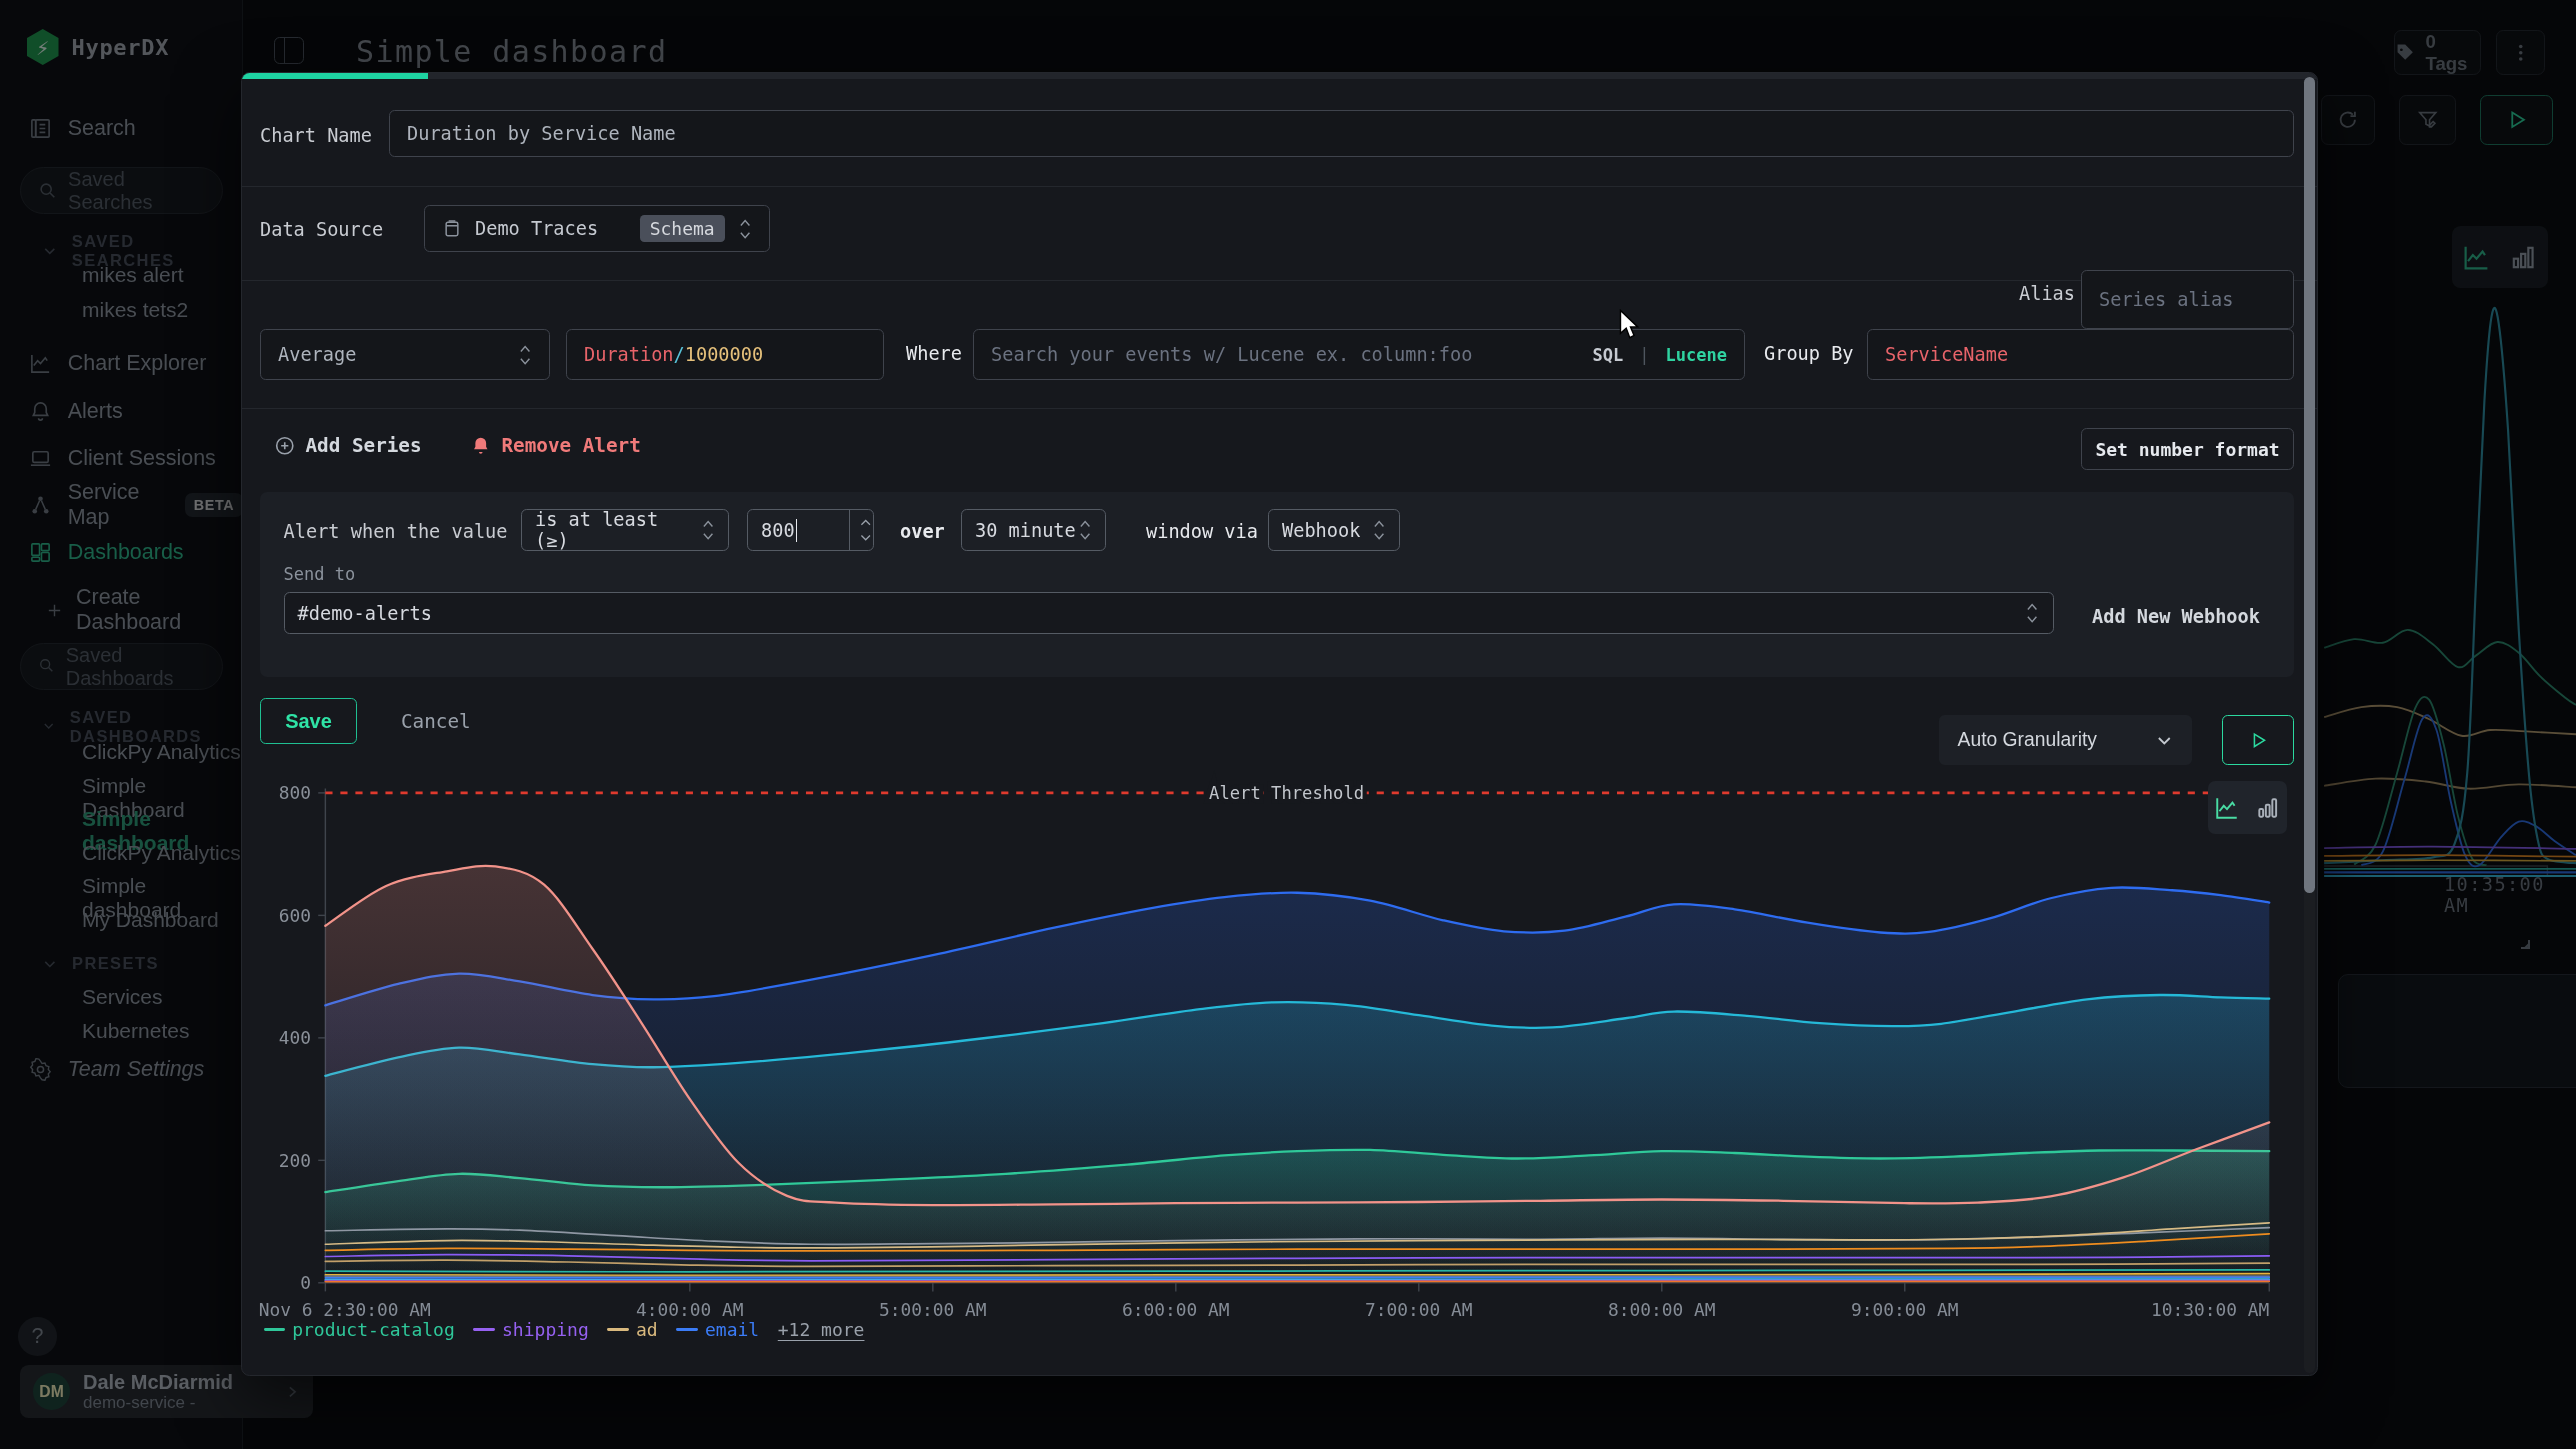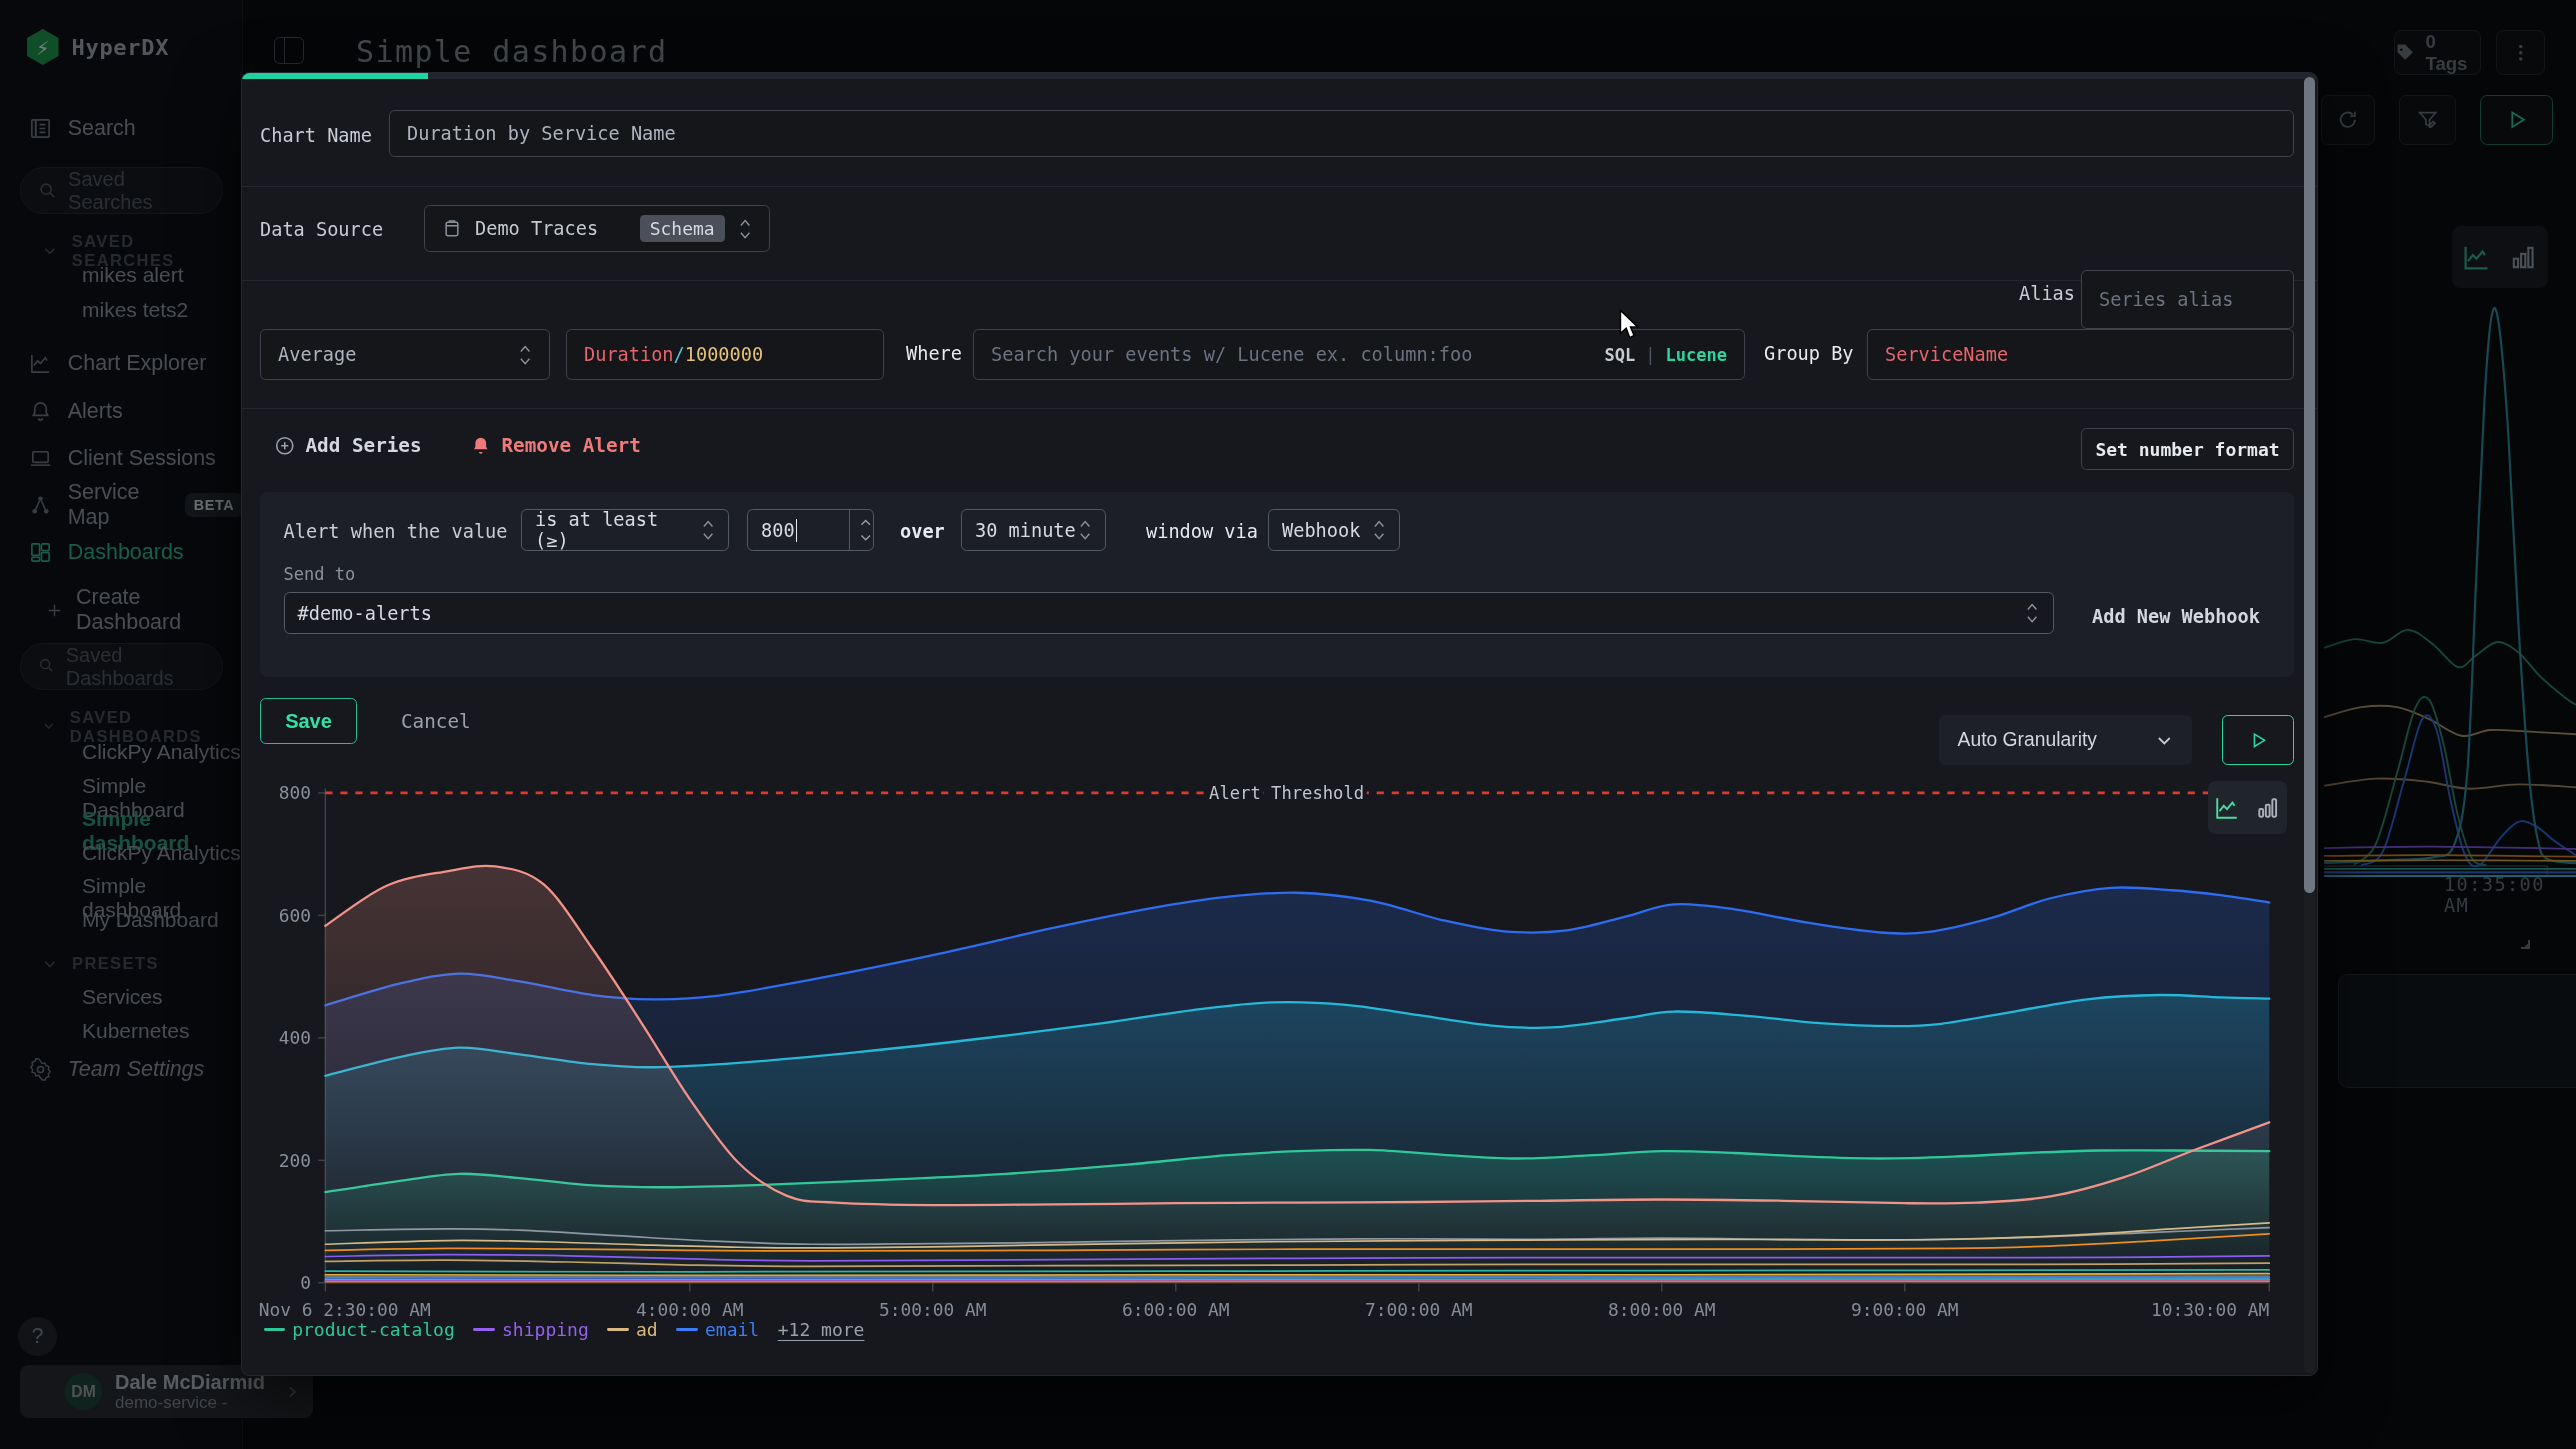--- a/index.html
+++ b/index.html
@@ -47,22 +47,22 @@
   .sec-head .ic { width:15.7px; height:15.7px; color:#4b515c; }
 
   .list-item { position:absolute; left:82px; font-size:21px; color:#959ca6; }
   .list-item.active { color:#2fa37c; font-weight:bold; }
 
   .help-circle { position:absolute; left:18px; top:1317px; width:39px; height:39px; border-radius:50%;
     background:#202329; color:#868d96; font-size:21.5px; display:flex; align-items:center; justify-content:center; }
 
   .user-card { position:absolute; left:20px; top:1365px; width:293px; height:53px; background:#26282d; border-radius:8.6px;
     display:flex; align-items:center; gap:13px; padding:0 13px; }
-  .avatar { width:37px; height:37px; border-radius:50%; background:#1d4438; color:#a3a3a3; font-weight:bold;
-    font-size:15.7px; display:flex; align-items:center; justify-content:center;margin-left:32px; }
+  .avatar { width:37px; height:37px; border-radius:50%; background:#1d4438; color:#fef9c3; font-weight:bold;
+    font-size:15.7px; display:flex; align-items:center; justify-content:center; }
   .user-name { font-size:20px; font-weight:bold; color:#b9bec7; line-height:1.1; }
   .user-sub { font-size:17px; color:#858c96; }
   .user-card .chev { margin-left:auto; width:15.7px; height:15.7px; color:#6f7680; }
 
   
   .collapse-btn { position:absolute; left:274px; top:37px; width:30px; height:27px; border:1.4px solid #4d535c; border-radius:5.7px; }
   .collapse-btn:before { content:""; position:absolute; left:8.6px; top:0; bottom:0; width:1.4px; background:#4d535c; }
   .page-title { position:absolute; left:356px; top:34px; font-size:30px; color:#8b9099; letter-spacing:1.4px; }
 
   .tbtn { position:absolute; border:1.4px solid #23262c; border-radius:7.2px; background:#0c0d10;
@@ -101,21 +101,21 @@
 
   .chev-ud { width:14.3px; height:24px; color:#8b929c; flex:0 0 14.3px; }
   .mlauto { margin-left:auto; }
 
   .schema-badge { background:#4a4f5a; color:#d6d9de; border-radius:4.3px; padding:2.9px 10px; font-size:18px; }
 
   .tok-field { color:#e8646a; }
   .tok-op { color:#59c2d8; }
   .tok-num { color:#e5c07b; }
 
-  .sql-lucene { display:flex; gap:10px; align-items:center; font-size:17px; font-weight:bold; }
+  .sql-lucene { display:flex; gap:16px; align-items:center; font-size:17px; font-weight:bold; }
   .sql-lucene .sep { color:#4e555e; font-weight:normal; }
   .sql-lucene .lucene { color:#2fd3a0; }
   .sql-lucene .sql { color:#c6cad1; }
 
   .link-row { position:absolute; display:flex; align-items:center; gap:10px; font-size:19.3px; font-weight:bold; color:#d4d8de; }
   .link-row .ic { width:21.5px; height:21.5px; }
   .link-row.danger { color:#f07a7a; }
 
   .btn-outline { position:absolute; border:1.4px solid #3f434c; border-radius:5.7px; background:transparent;
     display:flex; align-items:center; justify-content:center; font-size:18px; font-weight:bold; color:#e6e9ee; }

